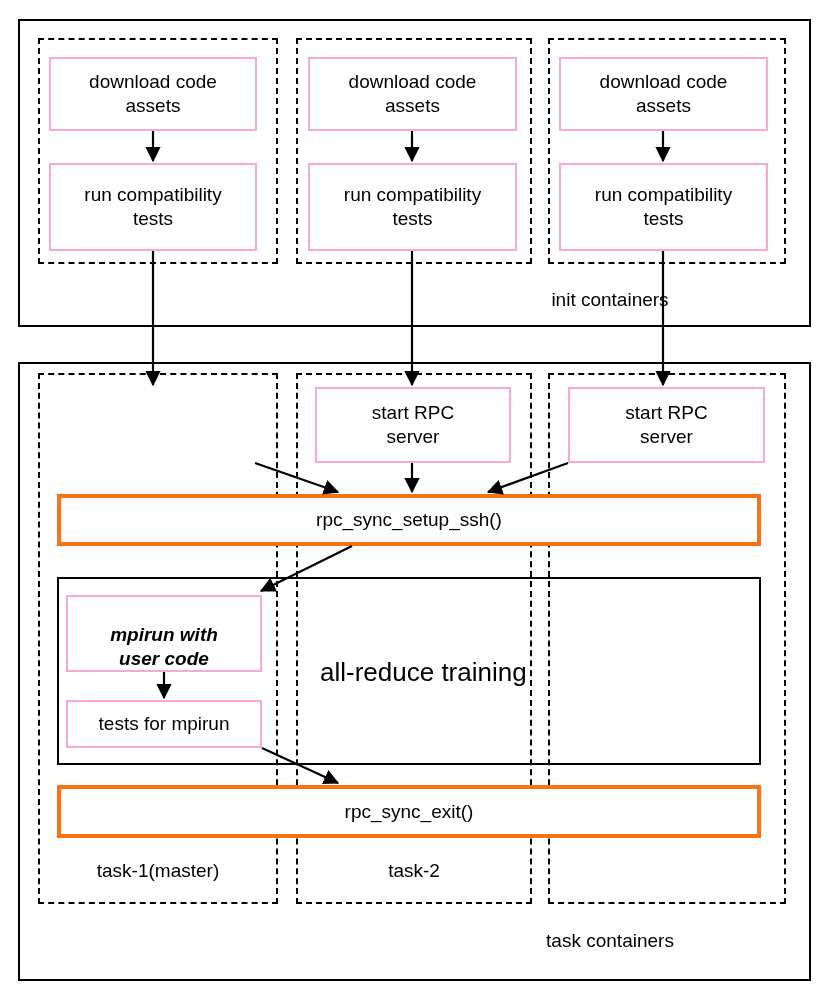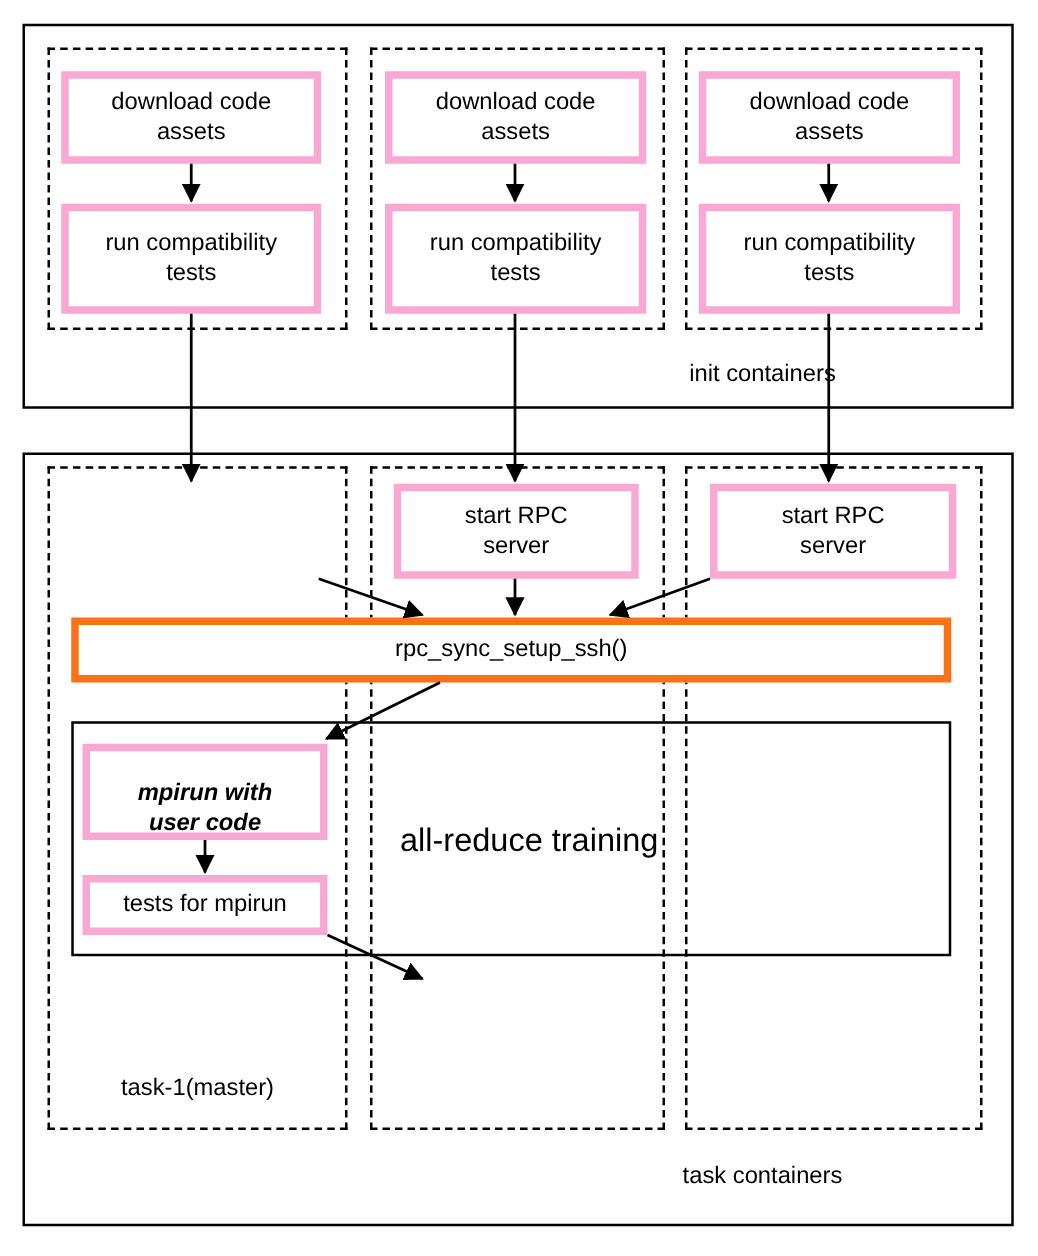--- a/index.html
+++ b/index.html
@@ -34,38 +34,38 @@
     background: transparent;
   }
   .group-dashed {
     position: absolute;
     border: 2px dashed #000;
     box-sizing: border-box;
     background: transparent;
   }
   .node {
     position: absolute;
-    border: 6px solid #f9a8d4;
+    border: 2px solid #f9a8d4;
     box-sizing: border-box;
     background: #ffffff;
     display: flex;
     align-items: center;
     justify-content: center;
     text-align: center;
     font-size: 19px;
     line-height: 1.25;
     padding: 2px 4px;
   }
   .node.bold-italic {
     font-weight: bold;
     font-style: italic;
   }
   .band {
     position: absolute;
-    border: 6px solid #f97316;
+    border: 4px solid #f97316;
     box-sizing: border-box;
     background: #ffffff;
     display: flex;
     align-items: center;
     justify-content: center;
     font-size: 19px;
   }
   .region-box {
     position: absolute;
     border: 2px solid #000;
@@ -154,22 +154,26 @@
   <div class="caption" style="left:320px; top:657px; width:200px;">all-reduce training</div>
 
   <div class="node bold-italic" style="left:66px; top:595px; width:196px; height:77px;">
     <span style="white-space:pre-line;margin-top:27px;">mpirun with
 user code</span>
   </div>
   <div class="node" style="left:66px; top:700px; width:196px; height:48px;">
     <span>tests for mpirun</span>
   </div>
 
+  <div class="band" style="left:57px; top:785px; width:704px; height:53px;">
+    <span>rpc_sync_exit()</span>
+  </div>
 
   <div class="lane-label" style="left:38px; top:860px; width:240px;">task-1(master)</div>
+  <div class="lane-label" style="left:296px; top:860px; width:236px;">task-2</div>
 
   <div class="region-label" style="left:460px; top:930px; width:300px; text-align:center;">task containers</div>
 
   <svg id="wires" viewBox="0 0 830 1005">
     <defs>
       <marker id="arw" viewBox="0 0 10 10" refX="9.2" refY="5" markerWidth="7" markerHeight="7" orient="auto-start-reverse">
         <path d="M 0 0 L 10 5 L 0 10 z" fill="#000"></path>
       </marker>
     </defs>
 

